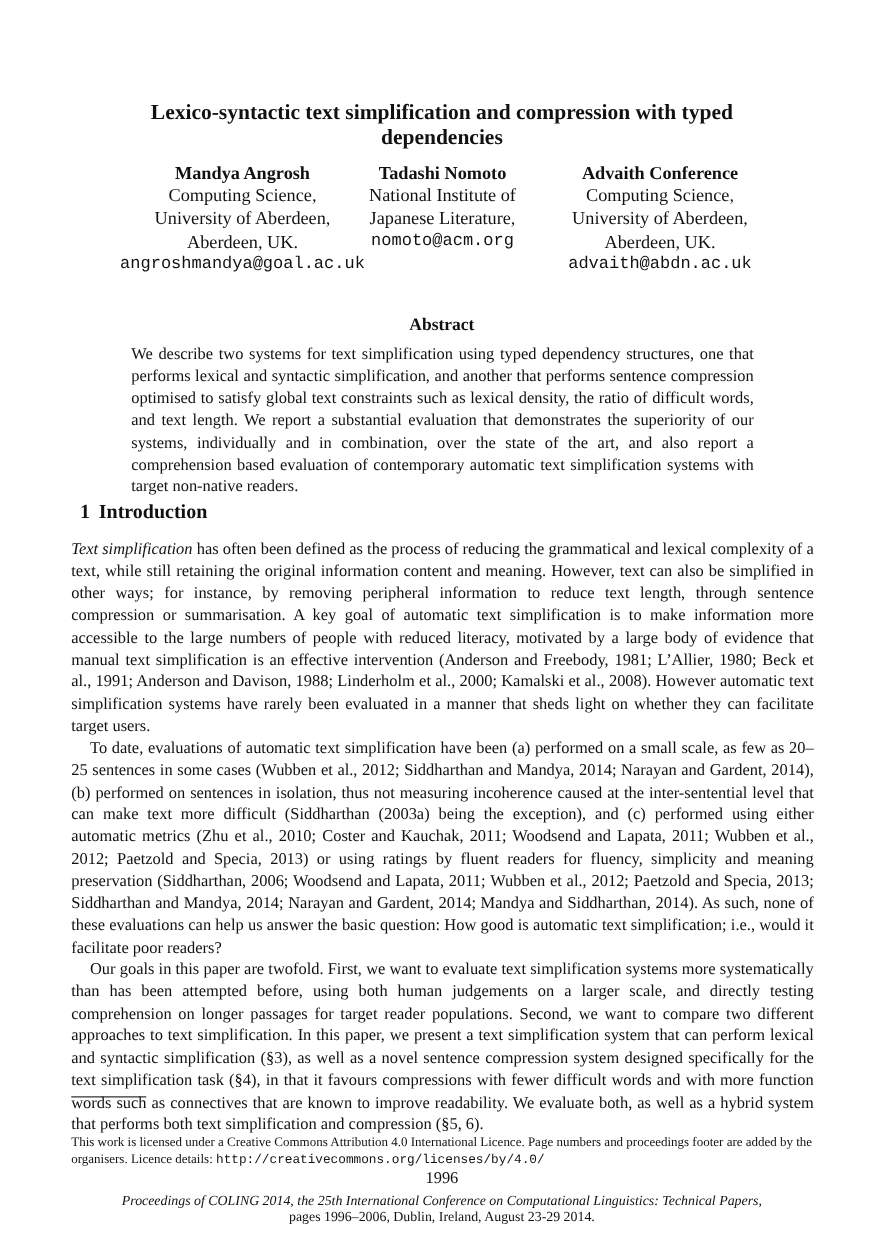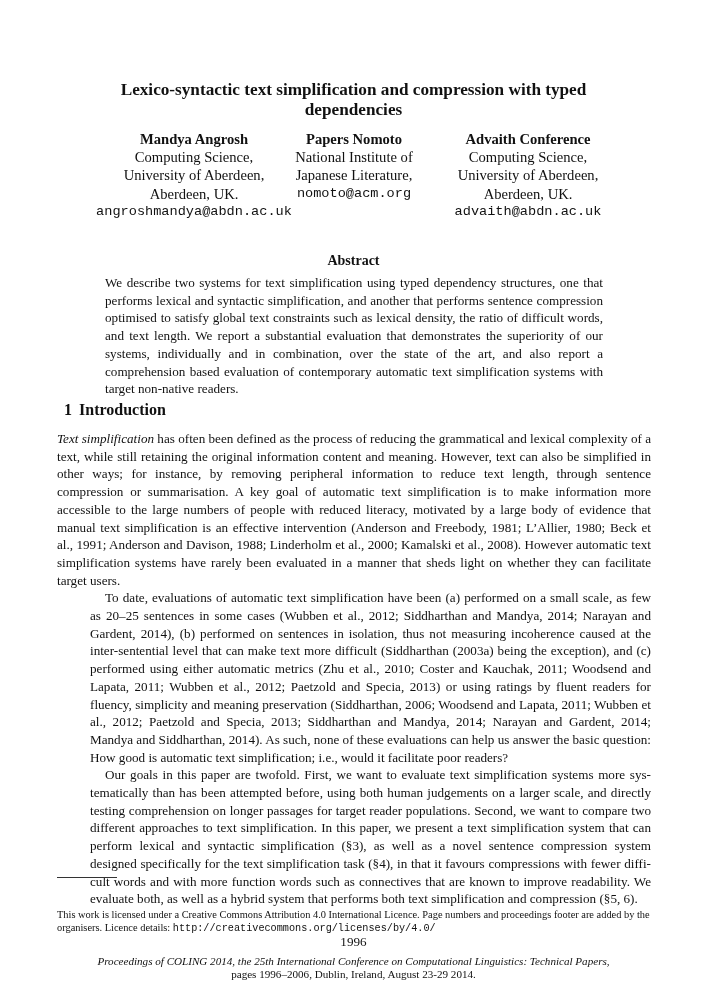--- a/index.html
+++ b/index.html
@@ -22,21 +22,21 @@
                     font-weight: bold; font-size: 14px; }
   .abstract { position: absolute; top: 274px; left: 105px; width: 498px;
               font-size: 13.15px; line-height: 17.7px; text-align: justify; }
 
   .section { position: absolute; top: 401px; left: 57px; font-weight: bold; font-size: 16px; text-align: center; }
   .section .num { display: inline-block; width: 22px; }
 
   .body { position: absolute; top: 430px; left: 57px; width: 594px;
           font-size: 13.15px; line-height: 17.7px; text-align: justify; hyphens: manual; }
   .body p { margin: 0; }
-  .body p + p { text-indent: 15px; margin-left: 33px; }
+  .body p + p { text-indent: 15px; }
   .body em { font-style: italic; }
 
   .footnote-rule { position: absolute; top: 877px; left: 57px; width: 60px; border-top: 1px solid #333; }
   .footnote { position: absolute; top: 879px; left: 57px; width: 594px; font-size: 10.4px; line-height: 13.2px; margin-top: 29px; }
   .footnote .url { font-family: "Liberation Mono", monospace; font-size: 10.2px; }
 
   .page-number { position: absolute; top: 934px; left: 0; width: 707px; text-align: center; font-size: 13.15px; }
   .proceedings { position: absolute; top: 955px; left: 70px; width: 567px; text-align: center;
                  font-size: 11.1px; line-height: 12.6px; }
   .proceedings .it { font-style: italic; }
@@ -47,24 +47,24 @@
 <div class="page">
 
   <div class="title">Lexico-syntactic text simplification and compression with typed dependencies</div>
 
   <div class="authors">
     <div class="author" id="a1">
       <div class="name">Mandya Angrosh</div>
       <div>Computing Science,</div>
       <div>University of Aberdeen,</div>
       <div>Aberdeen, UK.</div>
-      <div class="email">angroshmandya@abdn.ac.uk</div>
+      <div class="email">angroshmandya@goal.ac.uk</div>
     </div>
     <div class="author" id="a2">
-      <div class="name">Papers Nomoto</div>
+      <div class="name">Tadashi Nomoto</div>
       <div>National Institute of</div>
       <div>Japanese Literature,</div>
       <div class="email">nomoto@acm.org</div>
     </div>
     <div class="author" id="a3">
       <div class="name">Advaith Conference</div>
       <div>Computing Science,</div>
       <div>University of Aberdeen,</div>
       <div>Aberdeen, UK.</div>
       <div class="email">advaith@abdn.ac.uk</div>

